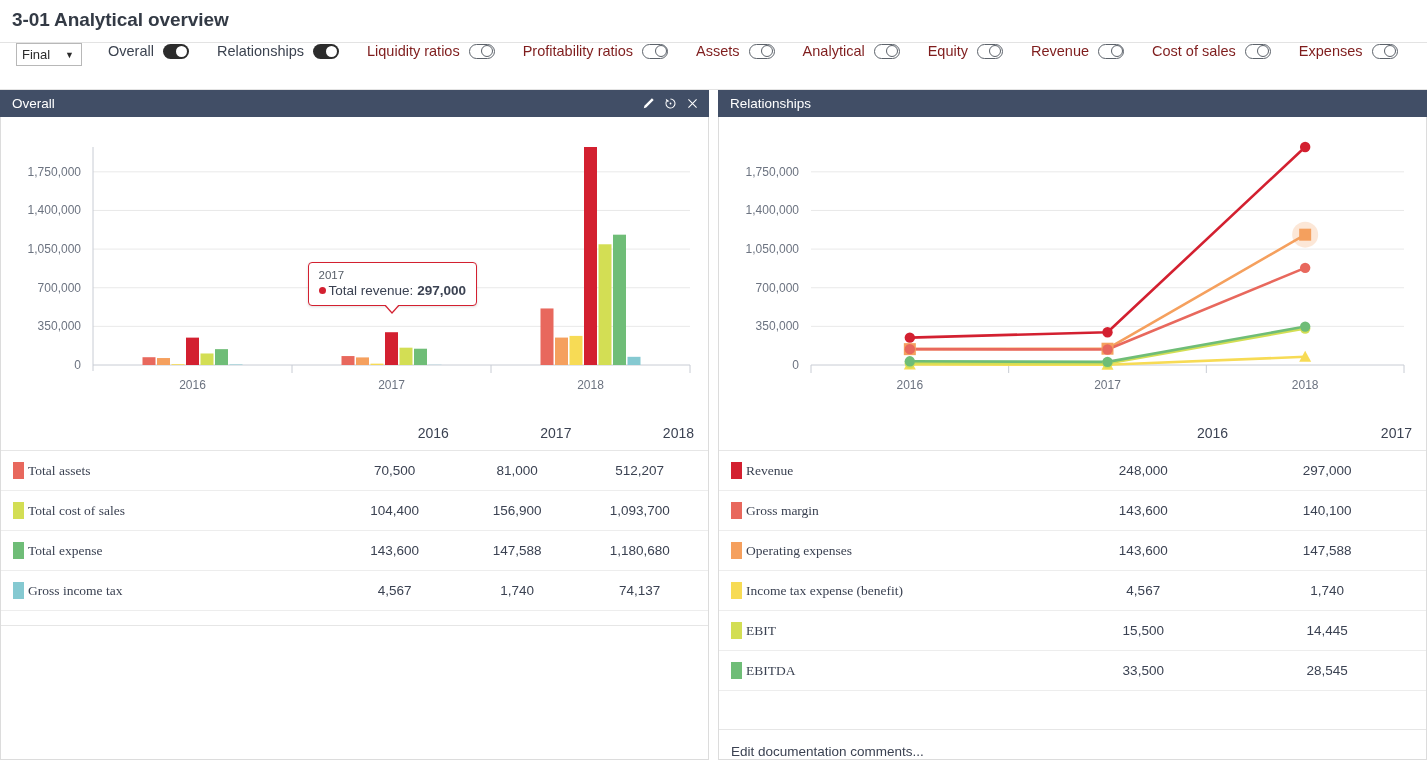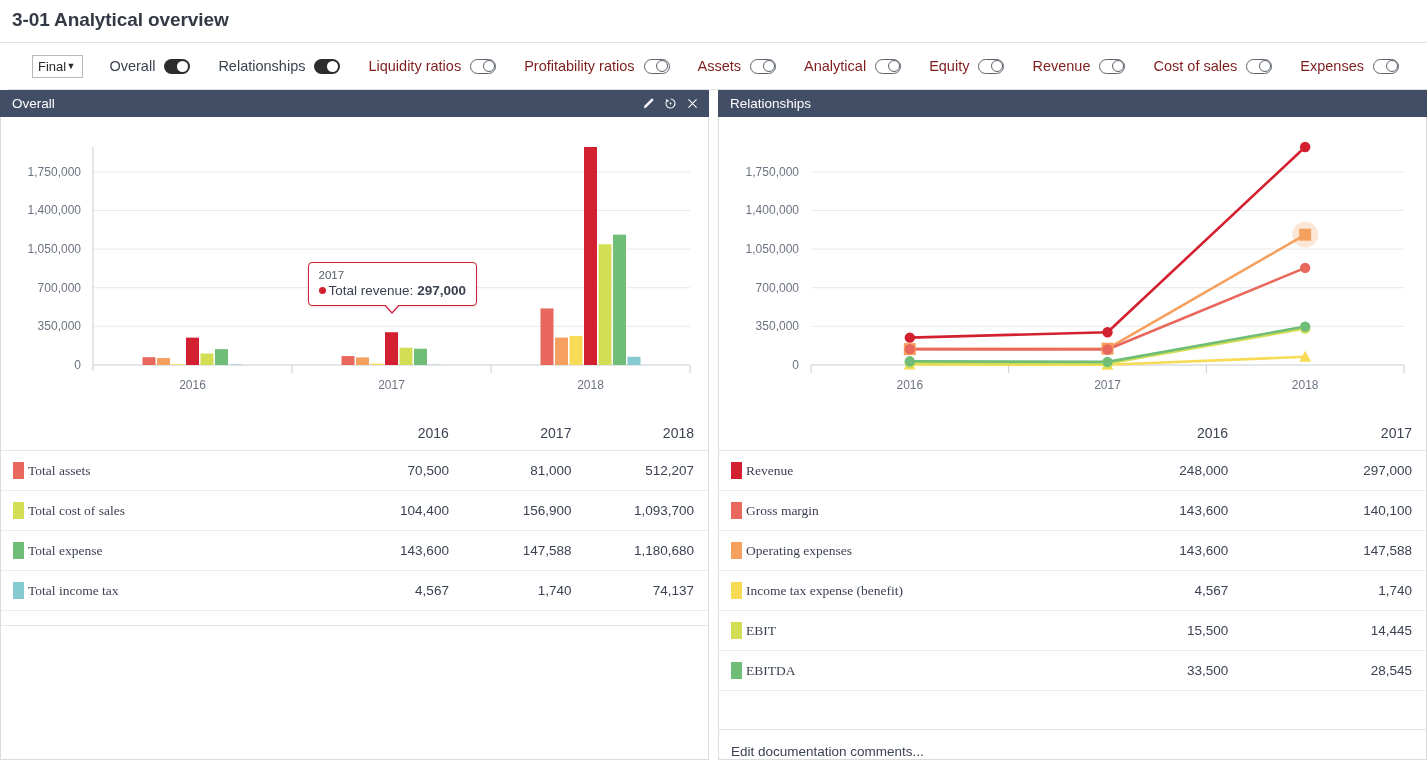--- a/index.html
+++ b/index.html
@@ -18,25 +18,24 @@
     color: #333a45;
     padding: 9px 0 11px 12px;
     letter-spacing: -0.1px;
   }
   .title-rule { height: 1px; background: #e3e3e3; }
 
   
   .toolbar {
     height: 47px;
     display: flex;
-    align-items: center;
-    padding-left: 24px;
+    align-items: flex-start;
+    padding-left: 16px;
     border-bottom: 1px solid #e3e3e3;
     background: #fff;
-    margin-left: 8px;
   }
   .select-wrap {
     position: relative;
     width: 66px; height: 23px;
     border: 1px solid #b8b8b8;
     background: #fff;
     display: flex; align-items: center;
     padding-left: 5px;
     font-size: 13px;
     color: #2b2b2b;
@@ -145,21 +144,21 @@
   
   .tbl { width: 100%; border-collapse: collapse; table-layout: fixed; }
   .tbl th {
     font-size: 14px; font-weight: normal; color: #3b4252;
     text-align: right; padding: 8px 14px 9px 0;
     border-bottom: 1px solid #e6e6e6;
   }
   .tbl th.name-col { text-align: left; }
   .tbl td {
     font-size: 13.5px; color: #3b4252;
-    text-align: right;
+    text-align: center;
     padding: 11px 14px 11px 0;
     border-bottom: 1px solid #ededed;
   }
   .tbl td.name-cell {
     text-align: left;
     padding: 11px 0 11px 12px;
     font-family: Liberation Serif, serif;
   }
   .name-inner { display: flex; align-items: center; }
   .swatch {
@@ -381,21 +380,21 @@
                 </div>
               </td>
               <td>143,600</td>
               <td>147,588</td>
               <td>1,180,680</td>
             </tr>
             <tr>
               <td class="name-cell">
                 <div class="name-inner">
                   <span class="swatch" style="background: rgb(133, 201, 209);"></span>
-                  <span>Total income tax</span>
+                  <span>Gross income tax</span>
                 </div>
               </td>
               <td>4,567</td>
               <td>1,740</td>
               <td>74,137</td>
             </tr>
           </tbody>
         </table>
       <div class="left-comments">Edit documentation comments...</div>
     </div>

